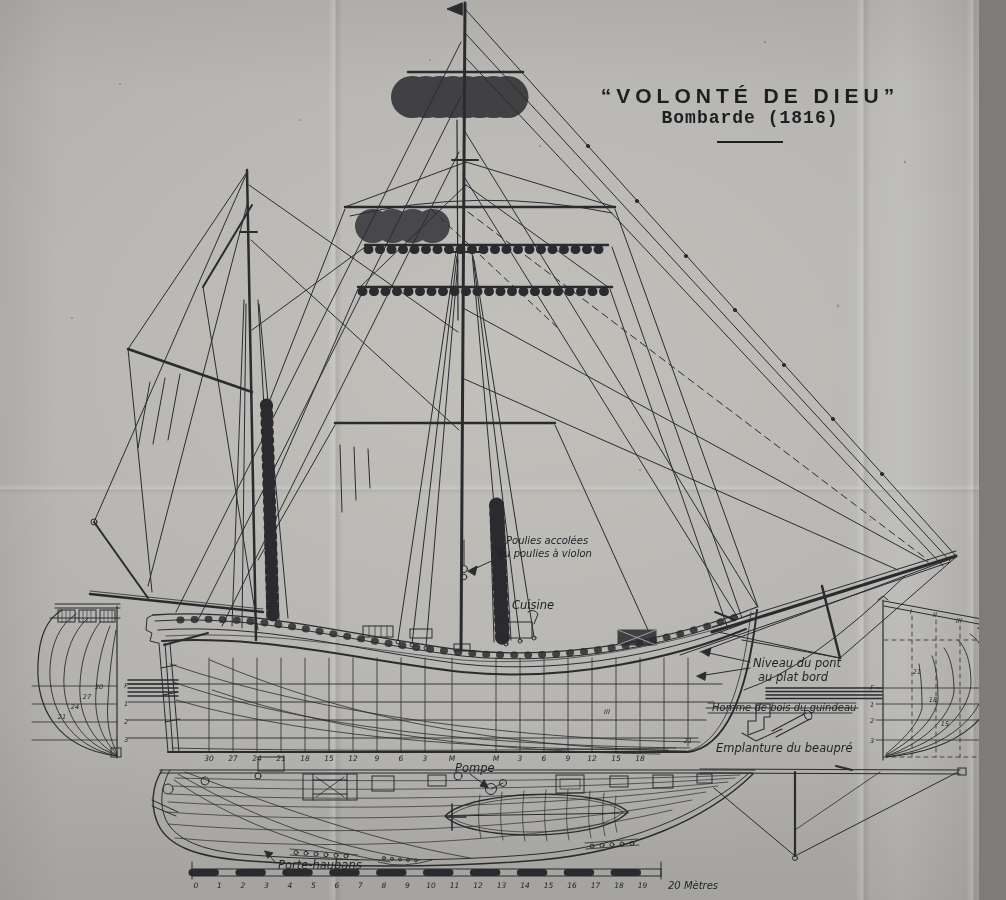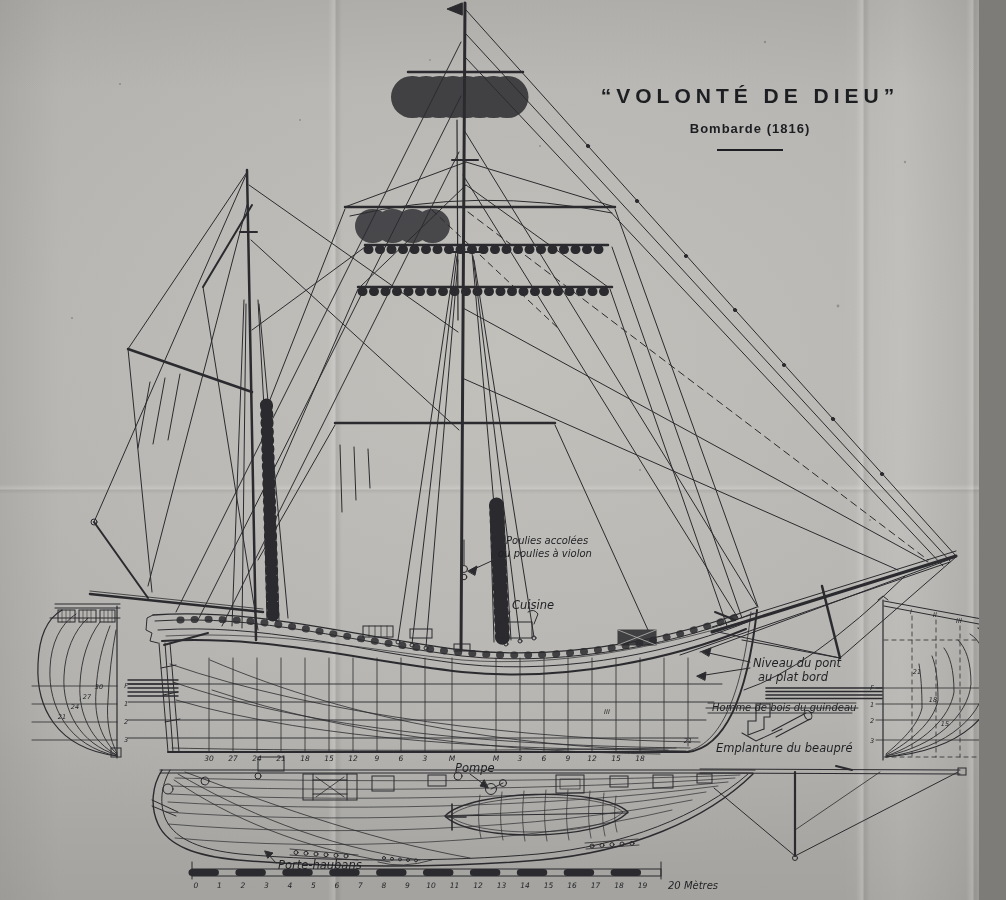--- a/index.html
+++ b/index.html
@@ -10,21 +10,21 @@
       linear-gradient(180deg, rgba(110,108,102,.10) 0%, rgba(0,0,0,0) 10%, rgba(0,0,0,0) 80%, rgba(90,88,84,.14) 100%),
       linear-gradient(90deg, rgba(90,88,84,.10) 0%, rgba(0,0,0,0) 6%, rgba(0,0,0,0) 86%, rgba(255,255,255,.10) 92%, rgba(120,118,112,.10) 100%),
       radial-gradient(ellipse 760px 520px at 52% 40%, #c1c0bb 0%, #b9b8b4 55%, #b0afab 100%);
   }
   .crease-v{position:absolute;top:0;bottom:0;width:14px;pointer-events:none;
     background:linear-gradient(90deg, rgba(0,0,0,0), rgba(255,255,255,.18) 45%, rgba(70,68,64,.12) 62%, rgba(0,0,0,0));}
   .crease-h{position:absolute;left:0;right:0;height:10px;pointer-events:none;
     background:linear-gradient(180deg, rgba(0,0,0,0), rgba(255,255,255,.16) 45%, rgba(80,78,74,.10) 65%, rgba(0,0,0,0));}
   .title-block{position:absolute;left:585px;top:84px;width:330px;text-align:center;color:#1d1e21;}
   .t1{font-family:"Liberation Sans",sans-serif;font-weight:700;font-size:21px;letter-spacing:5px;white-space:nowrap;}
-  .t2{font-family:Liberation Sans, sans-serif;font-weight:700;font-size:13px;letter-spacing:1px;margin-top:13px;}
+  .t2{font-family:Liberation Mono, monospace;font-weight:700;font-size:18px;letter-spacing:1px;margin-top:0;}
   .rule{width:66px;height:2px;background:#1d1e21;margin:13px auto 0;}
   svg{position:absolute;left:0;top:0;}
   .ink{stroke:#2b2b2f;fill:none;stroke-width:1;stroke-linecap:round;}
   text{stroke:none;fill:#1f2024;}
   .hand{font-family:"DejaVu Sans",sans-serif;font-style:italic;font-size:11.5px;}
   .hand-s{font-family:"DejaVu Sans",sans-serif;font-style:italic;font-size:10px;}
   .num{font-family:"DejaVu Sans",sans-serif;font-style:italic;font-size:7.5px;text-anchor:middle;}
   .tiny{font-family:"DejaVu Sans",sans-serif;font-style:italic;font-size:6.5px;text-anchor:middle;}
 </style>
 </head>

